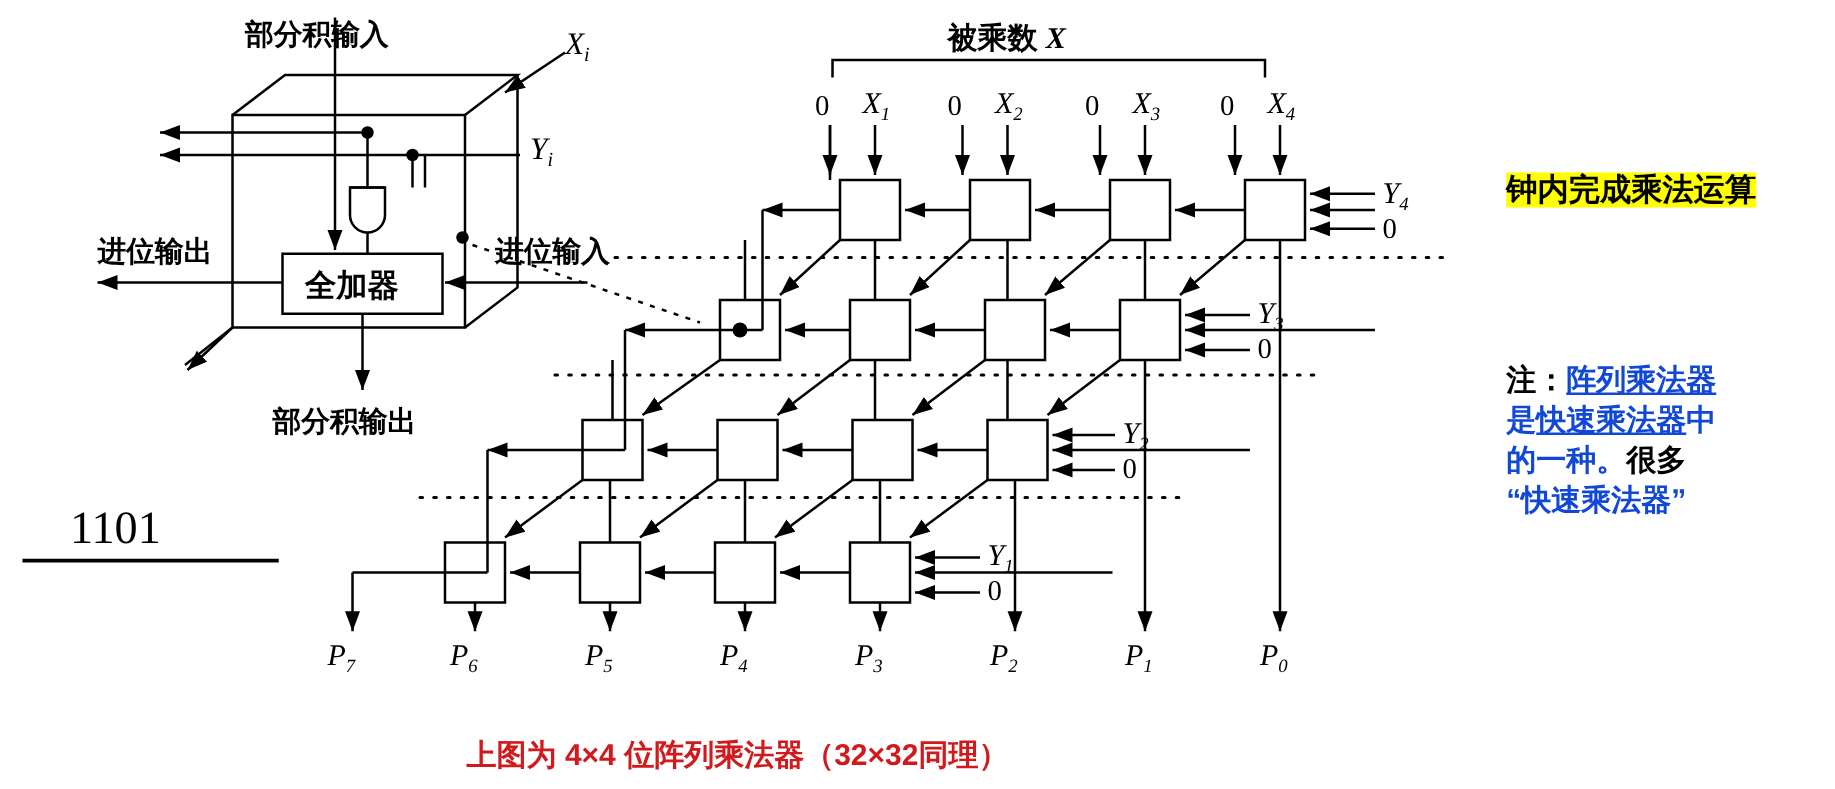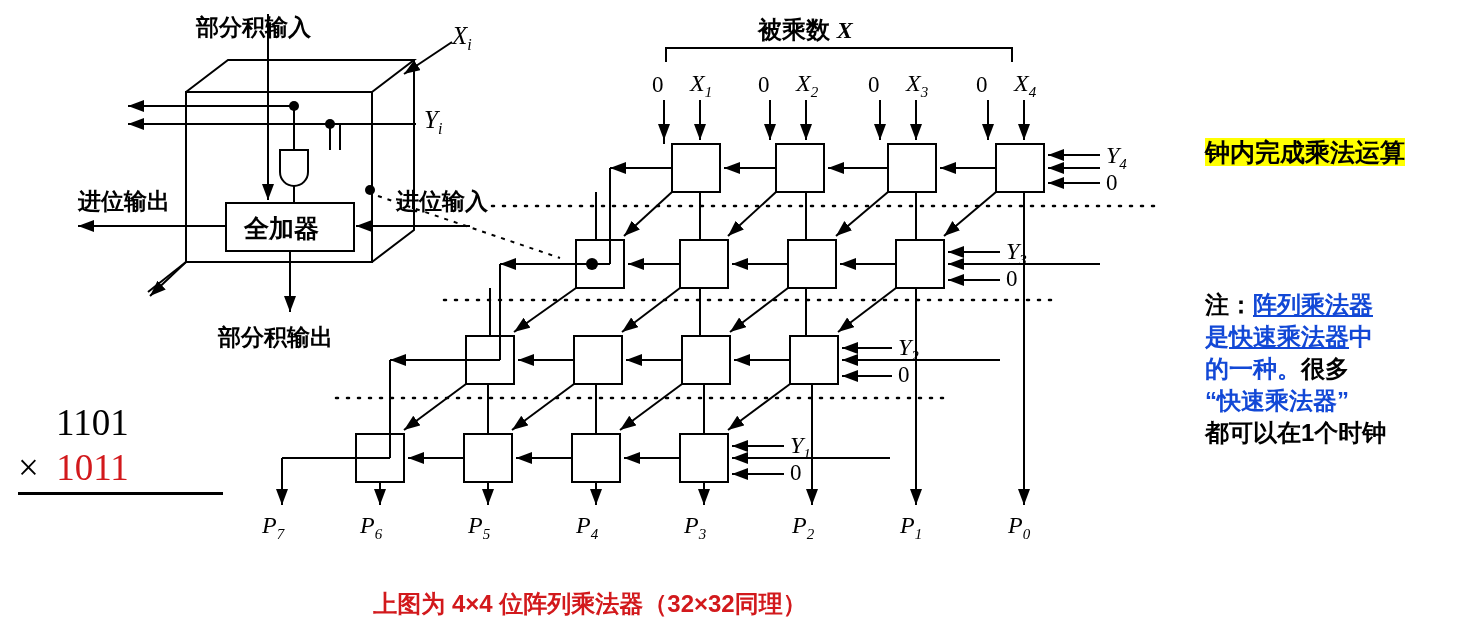--- a/index.html
+++ b/index.html
@@ -275,33 +275,29 @@
   <div class="abs txt" style="left:468px;top:512px;font-size:24px;font-style:italic;">P<sub style="font-size:15px;">5</sub></div>
   <div class="abs txt" style="left:576px;top:512px;font-size:24px;font-style:italic;">P<sub style="font-size:15px;">4</sub></div>
   <div class="abs txt" style="left:684px;top:512px;font-size:24px;font-style:italic;">P<sub style="font-size:15px;">3</sub></div>
   <div class="abs txt" style="left:792px;top:512px;font-size:24px;font-style:italic;">P<sub style="font-size:15px;">2</sub></div>
   <div class="abs txt" style="left:900px;top:512px;font-size:24px;font-style:italic;">P<sub style="font-size:15px;">1</sub></div>
   <div class="abs txt" style="left:1008px;top:512px;font-size:24px;font-style:italic;">P<sub style="font-size:15px;">0</sub></div>
 </div>
 
 <div id="mult-example">
   <div class="row" style="padding-left:38px;">1101</div>
-  <div class="row">
-    <span>×</span>
-    <span class="red" style="margin-left:8px;">1011</span>
-  </div>
   <div class="rule"></div>
 </div>
 
 <div id="note-feature">
   <br>
   <span class="hl">钟内完成乘法运算</span>
 </div>
 
 <div id="note-annotation">
   <span>注：</span><span class="blue u">阵列乘法器</span><br>
   <span class="blue">是</span><span class="blue u">快速乘法器</span><span class="blue">中</span><br>
   <span class="blue">的一种。</span><span>很多</span><br>
   <span class="blue">“快速乘法器”</span><br>
-  <span>都可以在1个时钟</span><br>
+  <br>
 </div>
 
 <div id="caption">上图为 4×4 位阵列乘法器（32×32同理）</div>
 
 </body></html>

